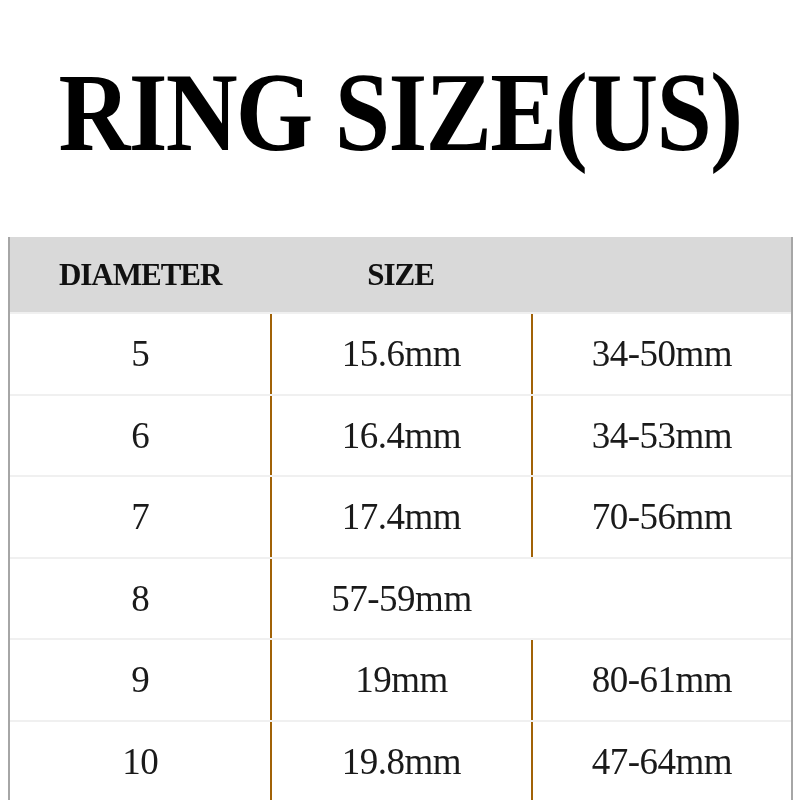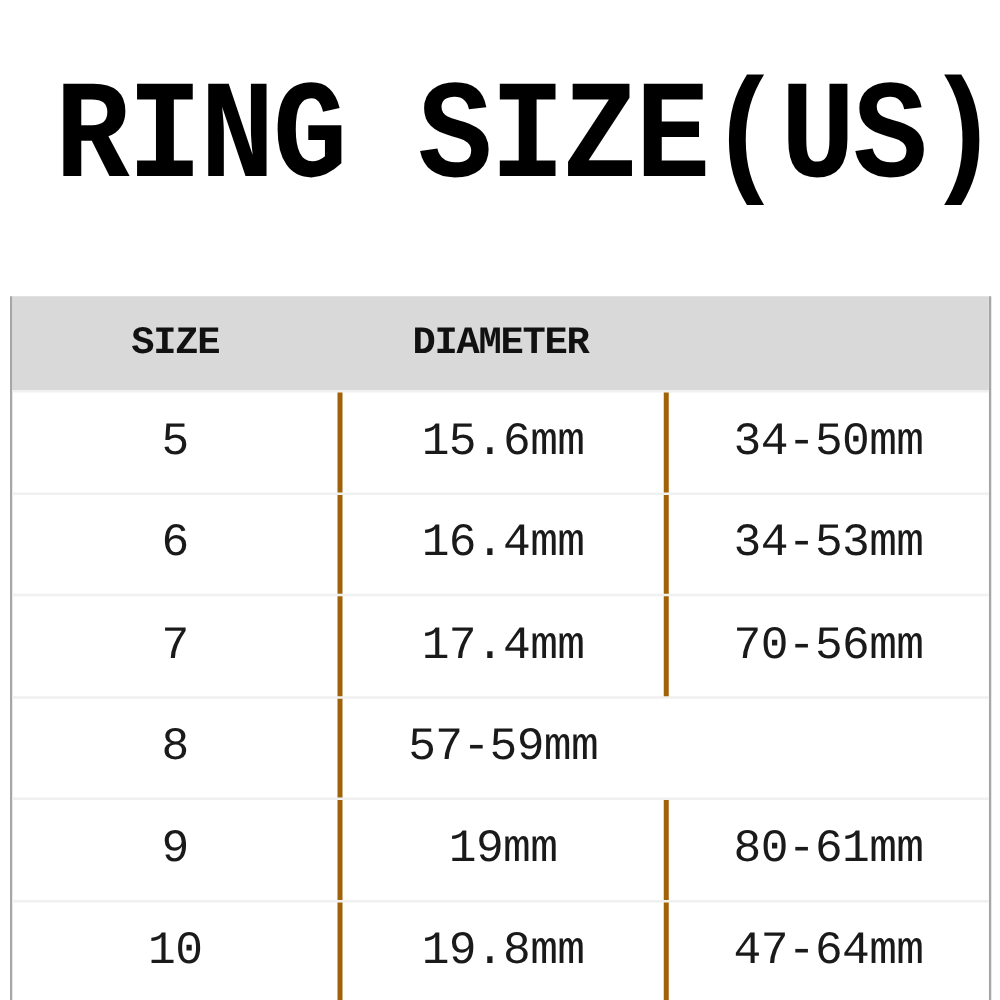--- a/index.html
+++ b/index.html
@@ -6,21 +6,21 @@
     margin: 0;
     padding: 0;
     background: #ffffff;
   }
   .page {
     position: relative;
     width: 800px;
     height: 800px;
     background: #ffffff;
     overflow: hidden;
-    font-family: Liberation Mono, monospace;
+    font-family: Liberation Serif, serif;
   }
   .title {
     position: absolute;
     left: 0;
     right: 0;
     top: 56px;
     text-align: center;
     font-size: 112px;
     line-height: 1;
     font-weight: bold;
@@ -69,35 +69,35 @@
   .td {
     display: flex;
     align-items: center;
     justify-content: center;
     font-size: 37px;
     letter-spacing: -0.5px;
     color: #1a1a1a;
     white-space: nowrap;
   }
   .td + .td {
-    border-left: 4px solid #a16207;
+    border-left: 2px solid #a16207;
   }
 </style>
 </head>
 <body>
 
 <div class="page">
 
   <div class="title">RING SIZE(US)</div>
 
   <div class="ring-table">
 
     <div class="thead">
+      <div class="th">DIAMETER</div>
       <div class="th">SIZE</div>
-      <div class="th">DIAMETER</div>
     </div>
 
     <div class="trow">
       <div class="td">5</div>
       <div class="td">15.6mm</div>
       <div class="td">34-50mm</div>
     </div>
 
     <div class="trow">
       <div class="td">6</div>

